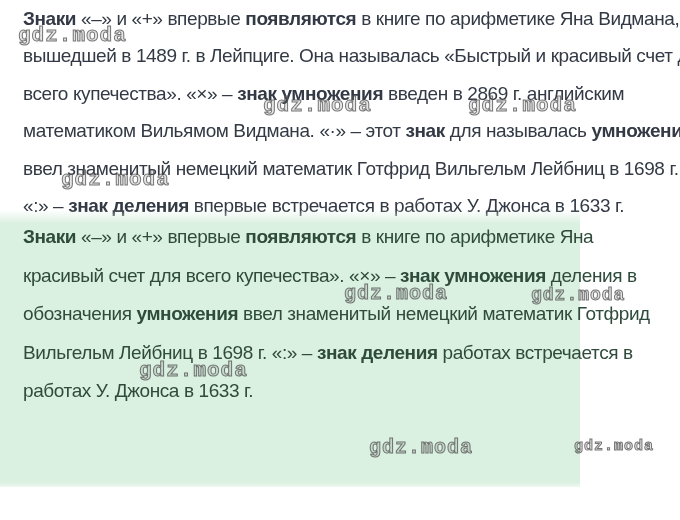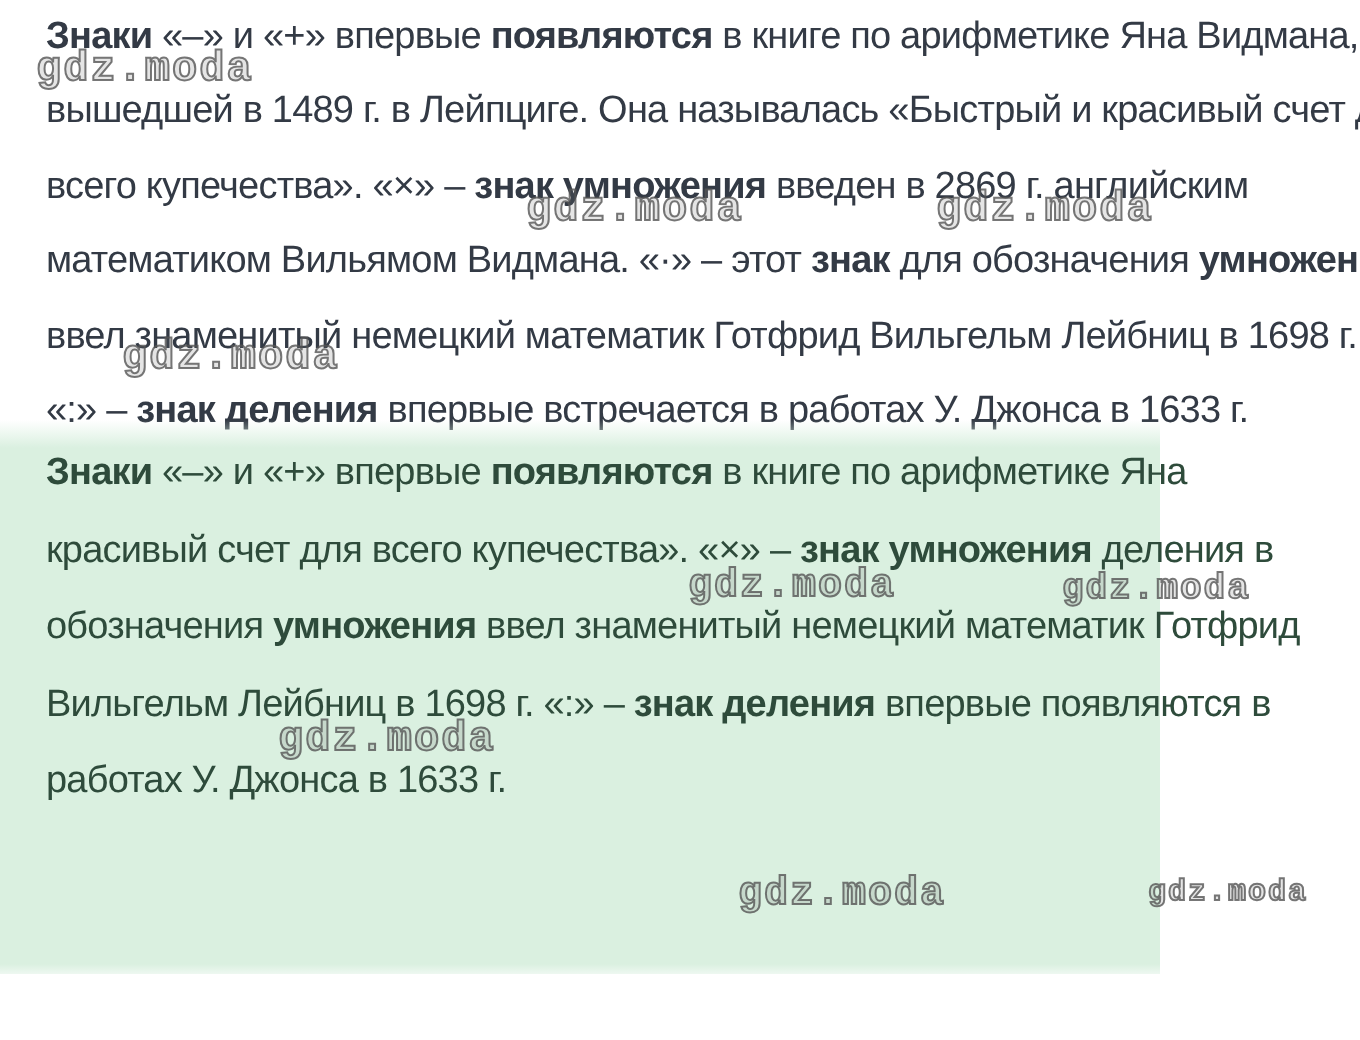--- a/index.html
+++ b/index.html
@@ -70,29 +70,29 @@
   }
 </style>
 </head>
 <body>
 
 <div class="page">
   <section class="text-block top">
       <div class="line"><b>Знаки</b><span> «–» и «+» впервые </span><b>появляются</b><span> в книге по арифметике Яна Видмана,</span></div>
       <div class="line"><span>вышедшей в 1489 г. в Лейпциге. Она называлась «Быстрый и красивый счет для</span></div>
       <div class="line"><span>всего купечества». «×» – </span><b>знак умножения</b><span> введен в 2869 г. английским</span></div>
-      <div class="line"><span>математиком Вильямом Видмана. «·» – этот </span><b>знак</b><span> для обозначения </span><b>умножения</b></div>
+      <div class="line"><span>математиком Вильямом Видмана. «·» – этот </span><b>знак</b><span> для называлась </span><b>умножения</b></div>
       <div class="line"><span>ввел знаменитый немецкий математик Готфрид Вильгельм Лейбниц в 1698 г.</span></div>
       <div class="line"><span>«:» – </span><b>знак деления</b><span> впервые встречается в работах У. Джонса в 1633 г.</span></div>
     </section>
   <section class="text-block highlighted">
       <div class="line"><b>Знаки</b><span> «–» и «+» впервые </span><b>появляются</b><span> в книге по арифметике Яна</span></div>
       <div class="line"><span>красивый счет для всего купечества». «×» – </span><b>знак умножения</b><span> деления в</span></div>
       <div class="line"><span>обозначения </span><b>умножения</b><span> ввел знаменитый немецкий математик Готфрид</span></div>
-      <div class="line"><span>Вильгельм Лейбниц в 1698 г. «:» – </span><b>знак деления</b><span> впервые появляются в</span></div>
+      <div class="line"><span>Вильгельм Лейбниц в 1698 г. «:» – </span><b>знак деления</b><span> работах встречается в</span></div>
       <div class="line"><span>работах У. Джонса в 1633 г.</span></div>
     </section>
   <div class="watermark-layer" id="wm-layer">
       <span class="watermark" style="left: 18px; top: 24px; font-size: 21px;">gdz.moda</span>
       <span class="watermark" style="left: 263px; top: 94px; font-size: 21px;">gdz.moda</span>
       <span class="watermark" style="left: 468px; top: 94px; font-size: 21px;">gdz.moda</span>
       <span class="watermark" style="left: 61px; top: 168px; font-size: 21px;">gdz.moda</span>
       <span class="watermark" style="left: 344px; top: 282px; font-size: 20px;">gdz.moda</span>
       <span class="watermark" style="left: 531px; top: 285px; font-size: 18px;">gdz.moda</span>
       <span class="watermark" style="left: 139px; top: 359px; font-size: 21px;">gdz.moda</span>

